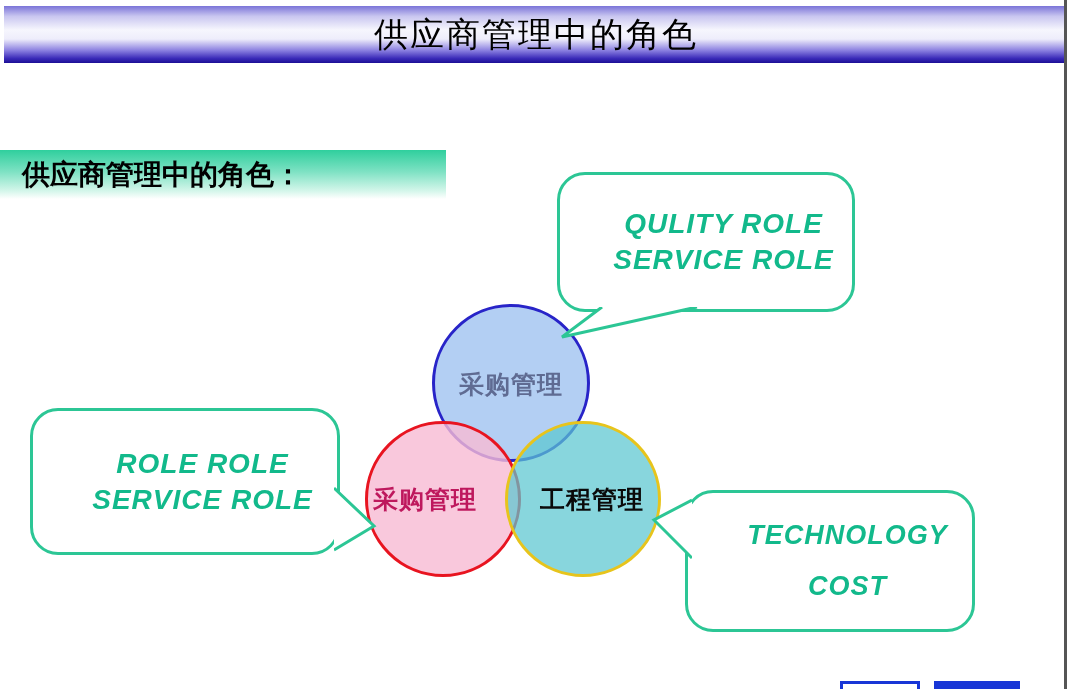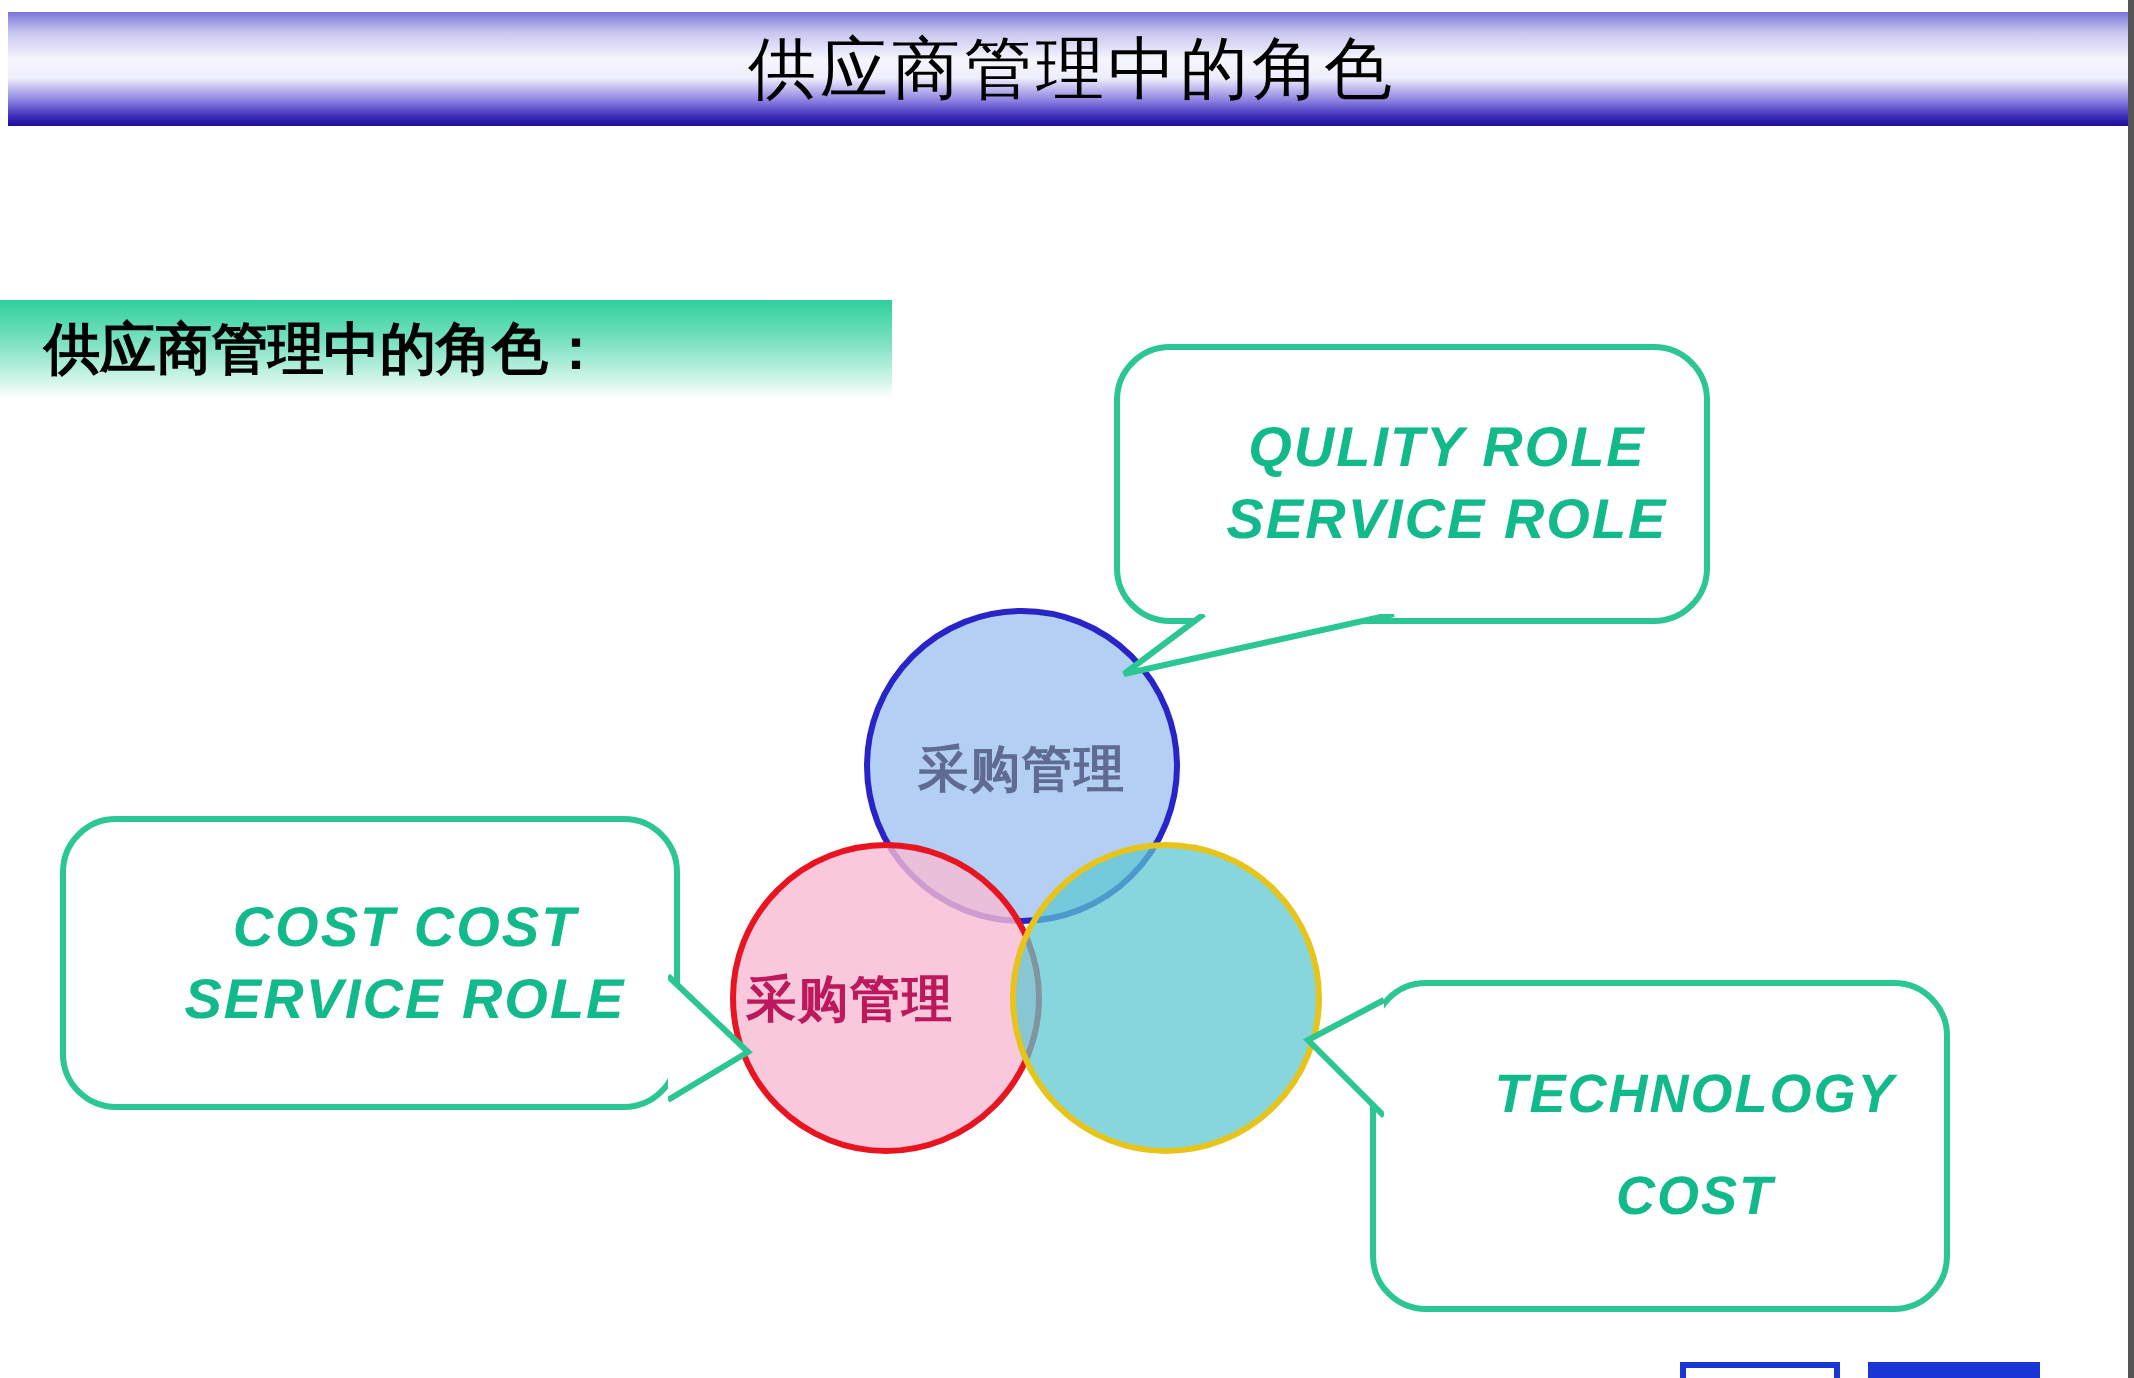--- a/index.html
+++ b/index.html
@@ -39,21 +39,21 @@
   
   .callout{
     position:absolute;background:#fff;border:3px solid #2cc695;border-radius:28px;
     display:flex;flex-direction:column;align-items:center;justify-content:center;
     z-index:10;color:#12b98b;font-style:italic;font-weight:bold;
     font-size:28px;letter-spacing:1px;text-align:center;box-sizing:border-box;padding-left:35px;
   }
   .callout .line{line-height:36px;white-space:nowrap;}
   .callout.quality-co{left:557px;top:172px;width:298px;height:140px;}
   .callout.cost-co{left:30px;top:408px;width:310px;height:147px;}
-  .callout.tech-co{left:685px;top:490px;width:290px;height:166px;font-size:27px;gap:18px;}
+  .callout.tech-co{left:685px;top:490px;width:290px;height:142px;font-size:27px;gap:18px;}
   .callout.tech-co .line{line-height:33px;}
 
   .tail{position:absolute;z-index:11;}
   .tail.quality-t{left:545px;top:307px;}
   .tail.cost-t{left:334px;top:482px;}
   .tail.tech-t{left:646px;top:494px;}
 
   
   .partial-logo{position:absolute;right:45px;bottom:0;width:182px;height:8px;overflow:hidden;display:flex;gap:14px;}
   .partial-logo .box-outline{width:80px;height:24px;border:3px solid #1836d6;background:#fff;box-sizing:border-box;}
@@ -71,31 +71,32 @@
   <div class="section-bar">
     <span class="heading">供应商管理中的角色：</span>
   </div>
 
   <div class="circle quality"></div>
   <div class="circle purchasing"></div>
   <div class="circle engineering"></div>
 
   <div class="circle-label quality">采购管理</div>
   <div class="circle-label purchasing">采购管理</div>
+  <div class="circle-label engineering">工程管理</div>
 
   <div class="callout quality-co">
     <span class="line">QULITY ROLE</span>
     <span class="line">SERVICE ROLE</span>
   </div>
   <svg class="tail quality-t" width="170" height="48">
     <path d="M 57 0 L 17 30 L 152 0" fill="#ffffff" stroke="#2cc695" stroke-width="3"></path>
   </svg>
 
   <div class="callout cost-co">
-    <span class="line">COST COST</span>
+    <span class="line">ROLE ROLE</span>
     <span class="line">SERVICE ROLE</span>
   </div>
   <svg class="tail cost-t" width="46" height="74">
     <path d="M 0 6 L 40 44 L 0 68" fill="#ffffff" stroke="#2cc695" stroke-width="3"></path>
   </svg>
 
   <div class="callout tech-co">
     <span class="line">TECHNOLOGY</span>
     <span class="line">COST</span>
   </div>

